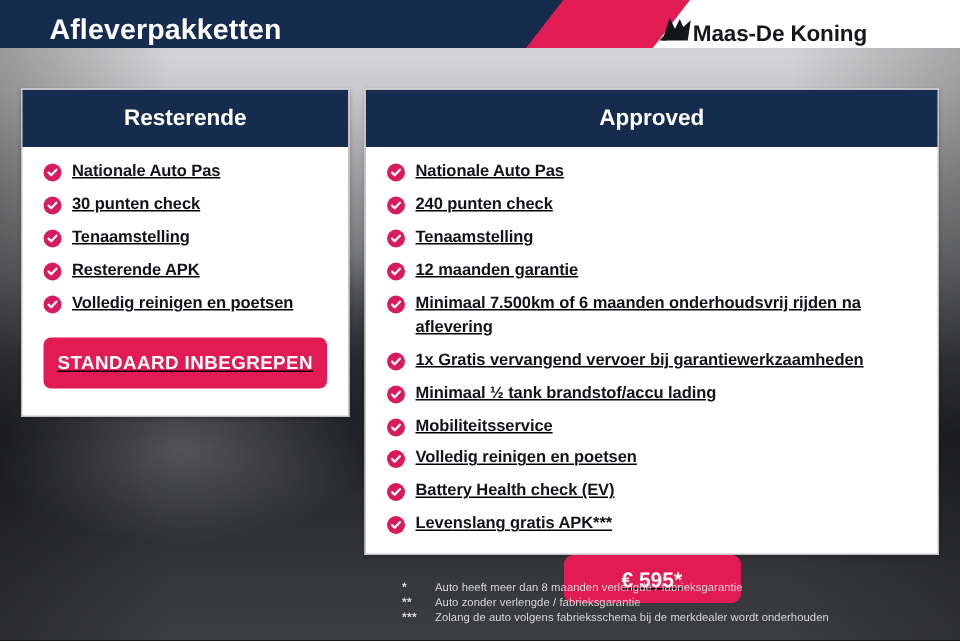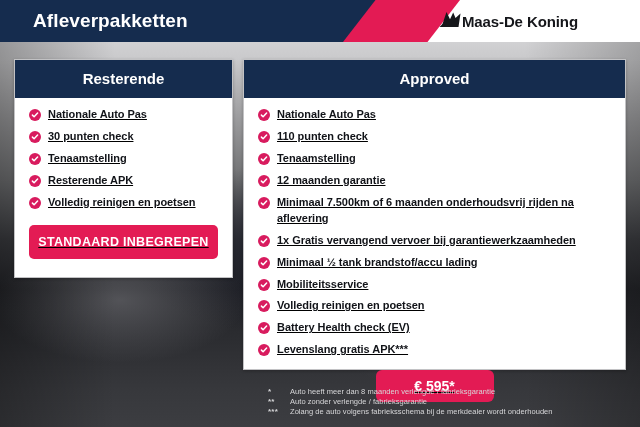--- a/index.html
+++ b/index.html
@@ -37,21 +37,21 @@
     background:
       linear-gradient(to right, rgba(0,0,0,0.28) 0%, rgba(0,0,0,0) 18%, rgba(0,0,0,0) 82%, rgba(0,0,0,0.22) 100%);
     pointer-events: none;
   }
 
   
   .header {
     position: absolute;
     top: 0; left: 0;
     width: 640px;
-    height: 42px;
+    height: 32px;
     overflow: hidden;
     background: #ffffff;
   }
   .header-navy {
     position: absolute;
     top: 0; left: 0;
     width: 420px;
     height: 47px;
     background: #152c4e;
     clip-path: polygon(0 0, 100% 0, 86% 100%, 0 100%);
@@ -295,21 +295,21 @@
               </svg>
             </span>
             <span class="feat-text">Nationale Auto Pas</span>
           </li>
           <li>
             <span class="check">
               <svg width="8" height="8" viewBox="0 0 8 8">
                 <path d="M1.4 4.1 L3.1 5.8 L6.6 2.1" stroke="#ffffff" stroke-width="1.5" fill="none" stroke-linecap="round" stroke-linejoin="round"></path>
               </svg>
             </span>
-            <span class="feat-text">110 punten check</span>
+            <span class="feat-text">240 punten check</span>
           </li>
           <li>
             <span class="check">
               <svg width="8" height="8" viewBox="0 0 8 8">
                 <path d="M1.4 4.1 L3.1 5.8 L6.6 2.1" stroke="#ffffff" stroke-width="1.5" fill="none" stroke-linecap="round" stroke-linejoin="round"></path>
               </svg>
             </span>
             <span class="feat-text">Tenaamstelling</span>
           </li>
           <li>

